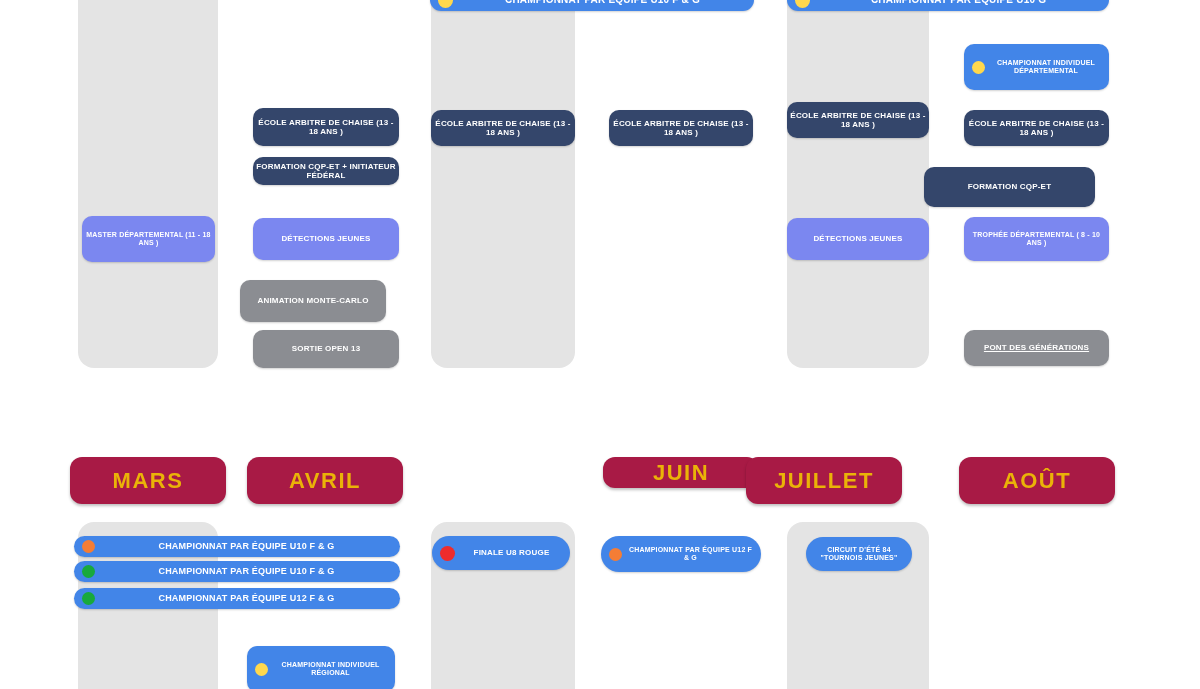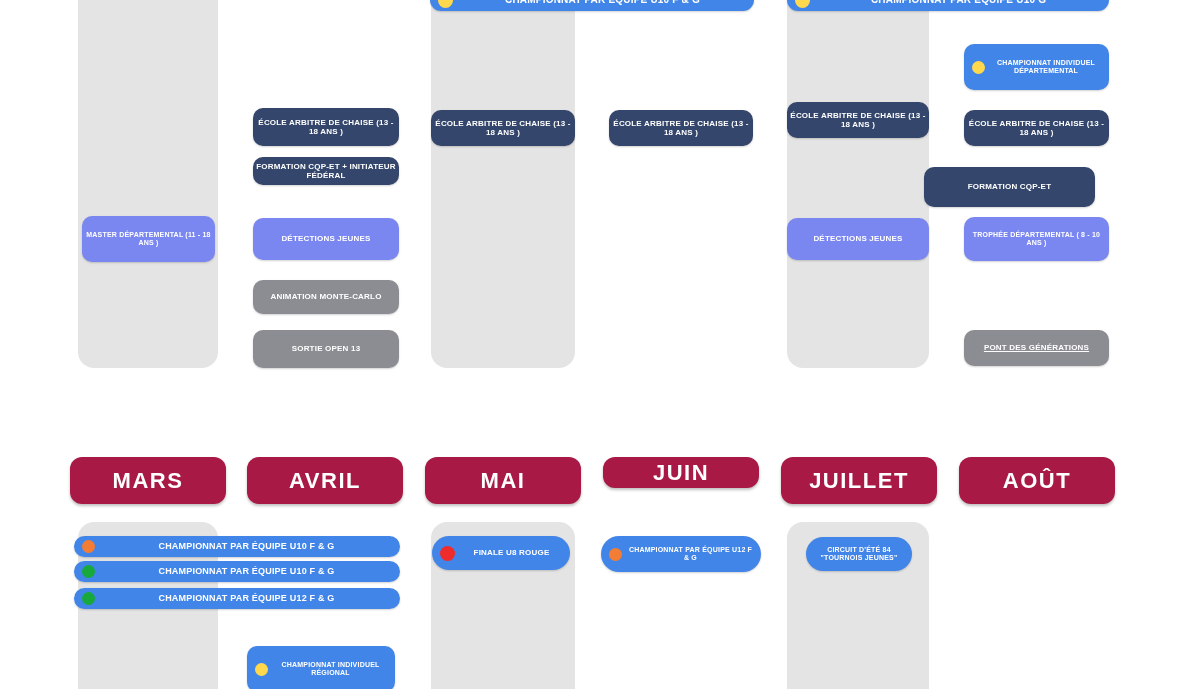--- a/index.html
+++ b/index.html
@@ -53,21 +53,21 @@
   .pill.s10 { font-size: 10px; }
 
   
   .month {
     position: absolute;
     background: #a81a45;
     border-radius: 12px;
     display: flex;
     align-items: center;
     justify-content: center;
-    color: #ffffff;
+    color: #eab308;
     font-weight: bold;
     font-size: 22px;
     letter-spacing: 1.5px;
     box-shadow: 0 2px 3px rgba(0,0,0,.25);
     text-transform: uppercase;
   }
 
   
   .pill.dotted {
     justify-content: flex-start;
@@ -113,21 +113,21 @@
 
   <div class="pill navy s8" style="left:253px; top:108px; width:146px; height:38px;">
     <span class="lbl">ÉCOLE ARBITRE DE CHAISE (13 - 18 ANS )</span>
   </div>
   <div class="pill navy s8" style="left:253px; top:157px; width:146px; height:28px;">
     <span class="lbl">FORMATION CQP-ET + INITIATEUR FÉDÉRAL</span>
   </div>
   <div class="pill peri s8" style="left:253px; top:218px; width:146px; height:42px;">
     <span class="lbl">DÉTECTIONS JEUNES</span>
   </div>
-  <div class="pill grey s8" style="left:253px; top:280px; width:146px; height:34px;">
+  <div class="pill grey s8" style="left:240px; top:280px; width:146px; height:42px;">
     <span class="lbl">ANIMATION MONTE-CARLO</span>
   </div>
   <div class="pill grey s8" style="left:253px; top:330px; width:146px; height:38px;">
     <span class="lbl">SORTIE OPEN 13</span>
   </div>
 
   <div class="pill navy s8" style="left:431px; top:110px; width:144px; height:36px;">
     <span class="lbl">ÉCOLE ARBITRE DE CHAISE (13 - 18 ANS )</span>
   </div>
 
@@ -158,27 +158,24 @@
   <div class="pill grey s8" style="left:964px; top:330px; width:145px; height:36px;text-decoration:underline;">
     <span class="lbl">PONT DES GÉNÉRATIONS</span>
   </div>
 
   <div class="month" style="left:70px; top:457px; width:156px; height:47px;">
     <span>MARS</span>
   </div>
   <div class="month" style="left:247px; top:457px; width:156px; height:47px;">
     <span>AVRIL</span>
   </div>
-  <div class="month" style="left:425px; top:457px; width:156px; height:47px;">
-    <span>MAI</span>
-  </div>
   <div class="month" style="left:603px; top:457px; width:156px; height:31px;">
     <span>JUIN</span>
   </div>
-  <div class="month" style="left:781px; top:457px; width:156px; height:47px;">
+  <div class="month" style="left:746px; top:457px; width:156px; height:47px;">
     <span>JUILLET</span>
   </div>
   <div class="month" style="left:959px; top:457px; width:156px; height:47px;">
     <span>AOÛT</span>
   </div>
 
   <div class="track" style="left:78px;  top:522px; width:140px; height:210px;"></div>
   <div class="track" style="left:431px; top:522px; width:144px; height:210px;"></div>
   <div class="track" style="left:787px; top:522px; width:142px; height:210px;"></div>
 

